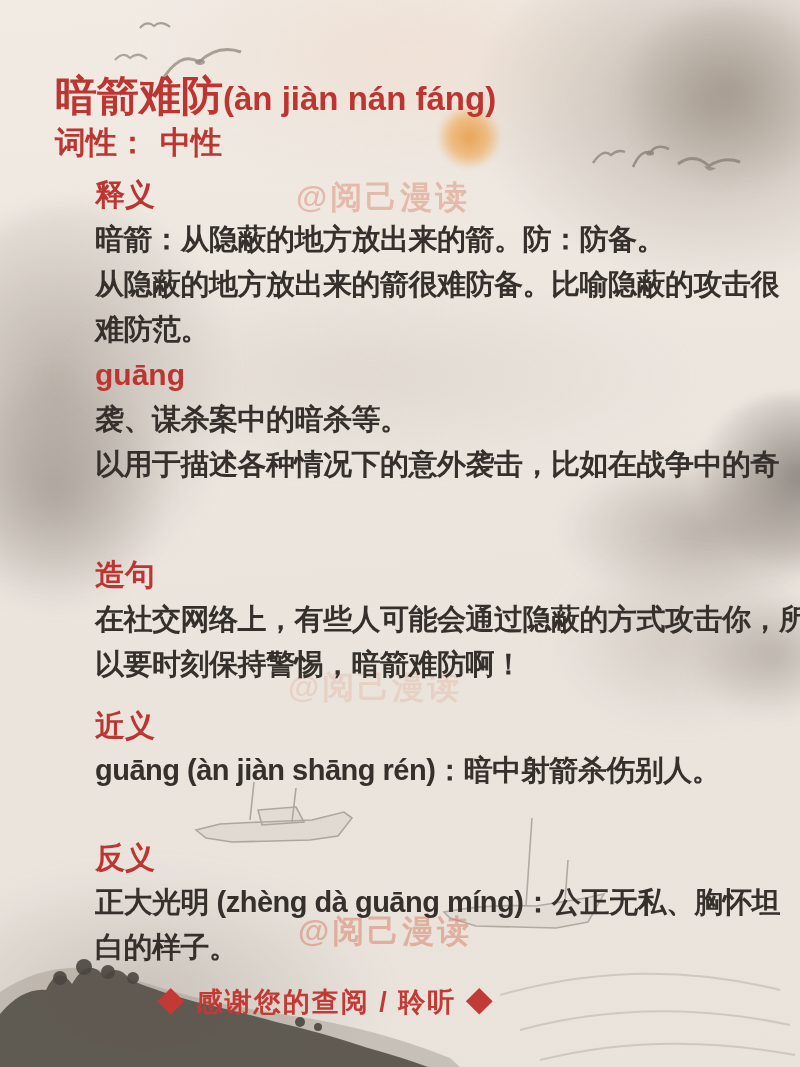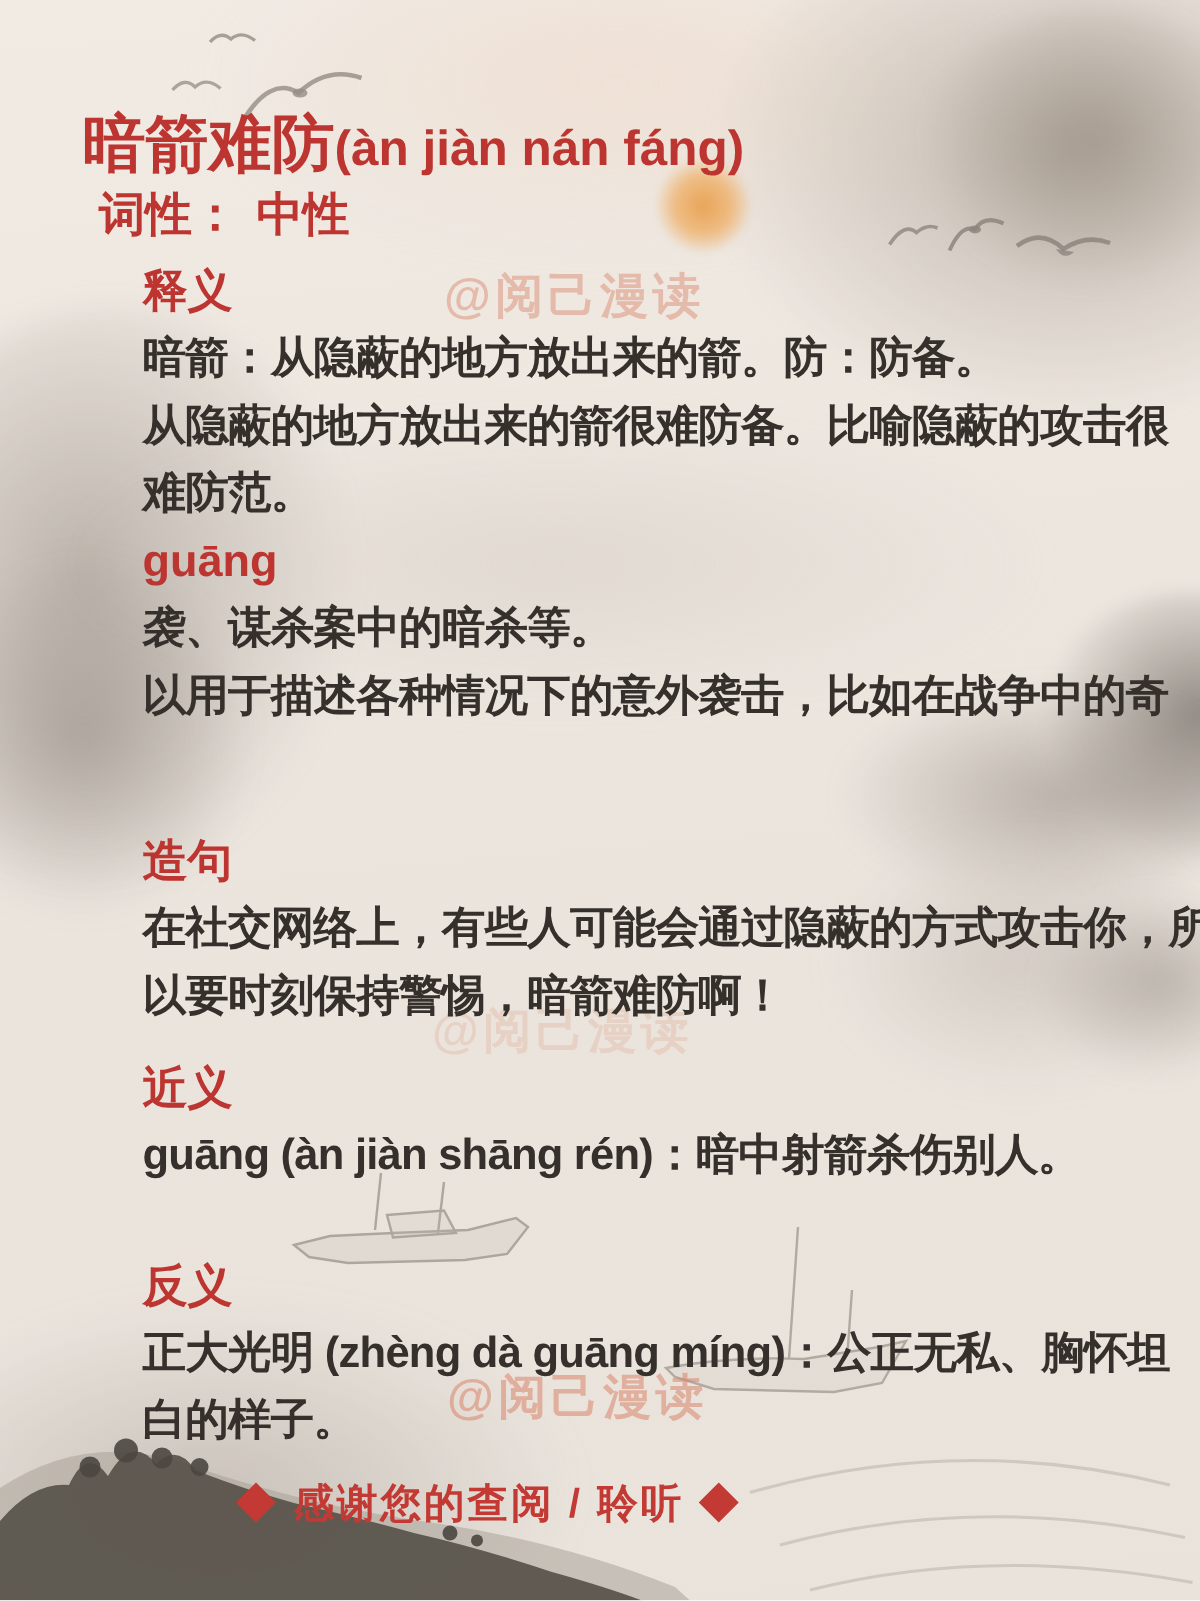--- a/index.html
+++ b/index.html
@@ -39,21 +39,21 @@
   
   .watermark{position:absolute;font-weight:700;font-size:32px;letter-spacing:3px;white-space:nowrap;pointer-events:none;}
   .wm1{left:296px;top:176px;color:rgba(221,148,125,.55);}
   .wm2{left:288px;top:666px;color:rgba(224,164,143,.30);}
   .wm3{left:298px;top:910px;color:rgba(217,126,100,.52);}
   
   .title-row{position:absolute;left:55px;top:74px;white-space:nowrap;color:#bd3530;font-weight:700;}
   .title-zh{font-size:42px;line-height:1.05;}
   .title-py{font-size:33px;}
   .meta-row{position:absolute;left:55px;top:126px;white-space:nowrap;color:#bd3530;
-    font-weight:700;font-size:31px;line-height:1.1;margin-left:11px;}
+    font-weight:700;font-size:31px;line-height:1.1;}
   .meta-val{margin-left:12px;}
   .section{position:absolute;left:55px;width:720px;margin-left:40px;}
   .heading{color:#bd3530;font-weight:700;font-size:30px;line-height:45px;white-space:nowrap;}
   .line{color:#35302b;font-weight:700;font-size:29px;line-height:45px;letter-spacing:-0.5px;white-space:nowrap;}
   .sec-definition{top:172px;}
   .sec-usage{top:352px;}
   .sec-sentence{top:552px;}
   .sec-synonym{top:703px;}
   .sec-antonym{top:835px;}
   .footer{position:absolute;left:0;top:984px;width:652px;text-align:center;color:#c23a33;

